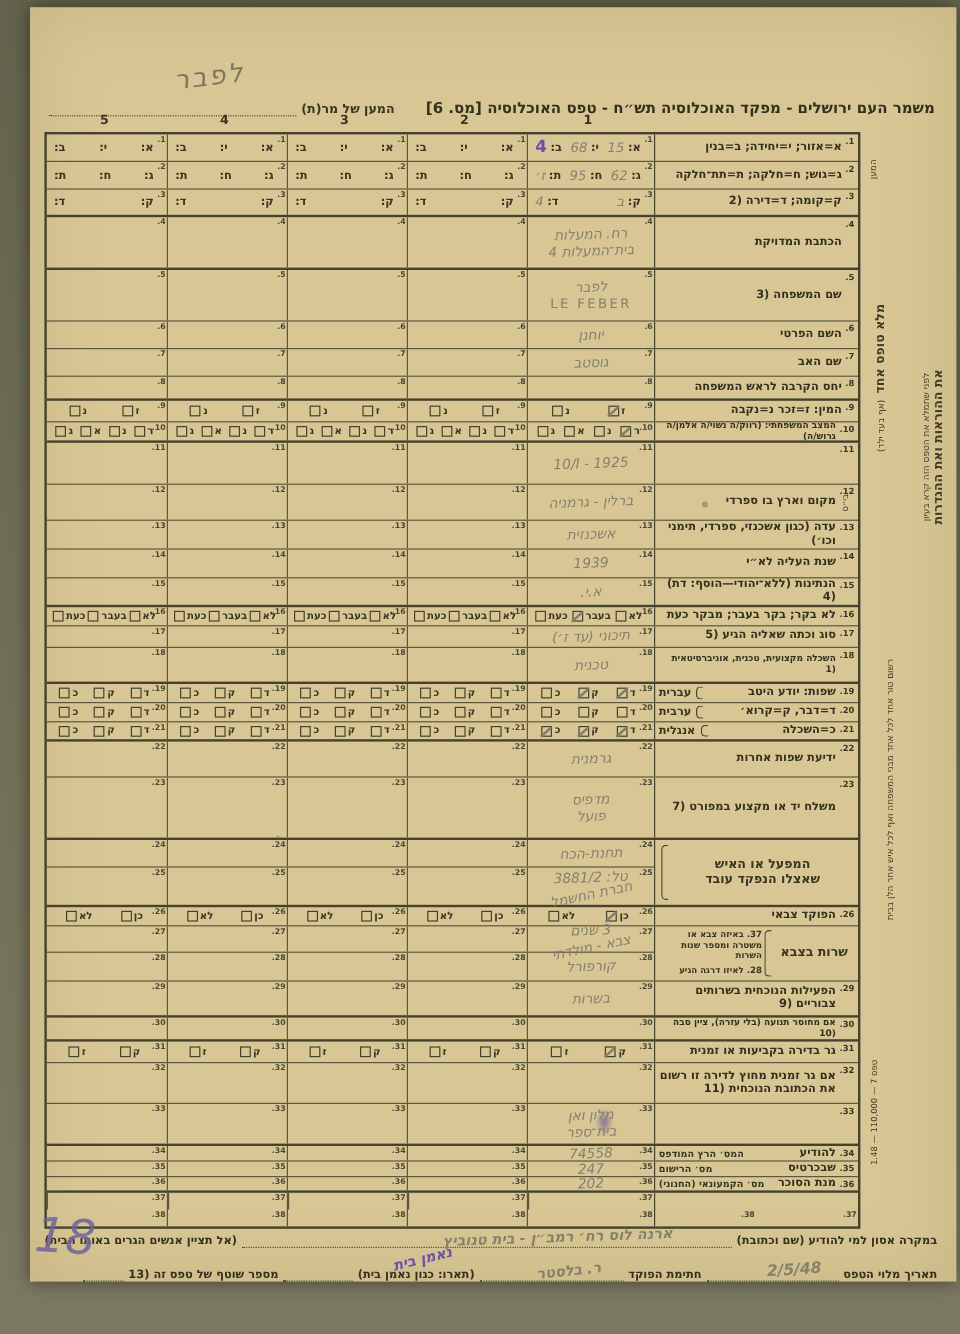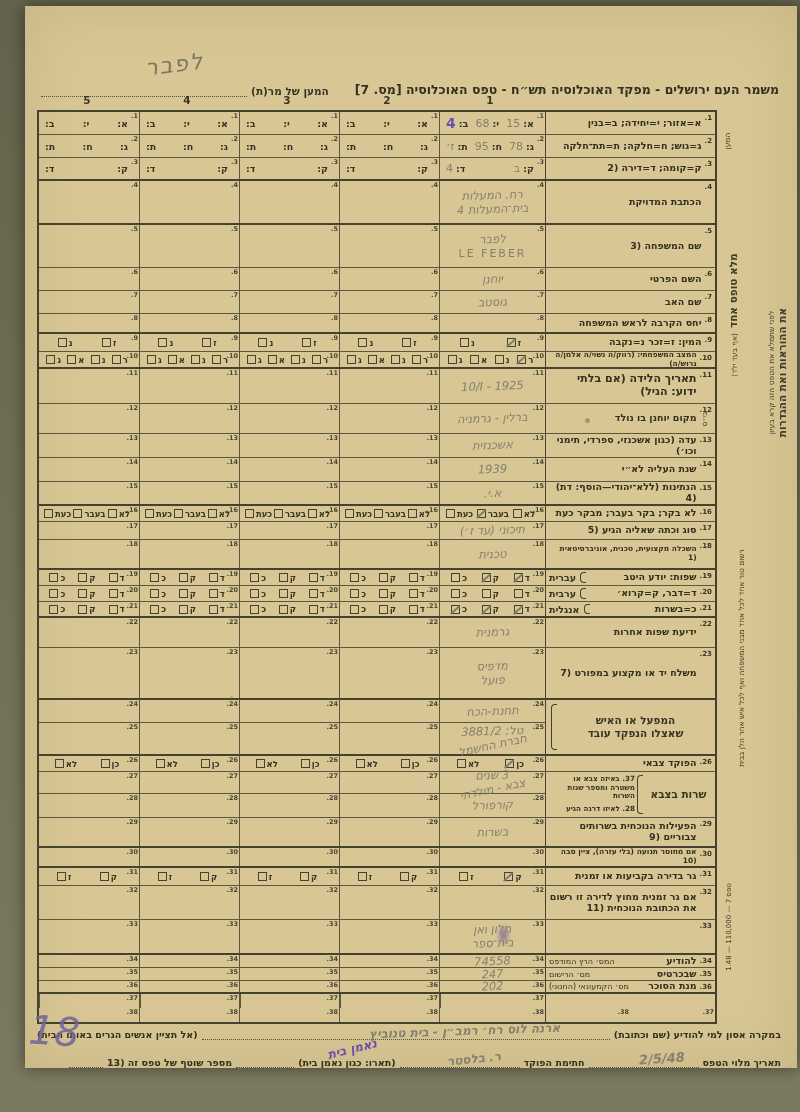--- a/index.html
+++ b/index.html
@@ -30,21 +30,21 @@
   .row.thick{border-bottom-width:2px;border-bottom-color:#45432d}
   .row:last-child{border-bottom:none}
   .lc{width:170px;display:flex;align-items:center;padding:1px 3px;position:relative;
       border-left:1.5px solid #45432d;box-sizing:border-box;direction:rtl}
   .rnum{font-size:7px;margin-left:3px;align-self:flex-start;margin-top:1px;font-weight:bold}
   .ltext{font-size:9.5px;font-weight:bold;line-height:1.15;color:#33301d}
   .ltext.sm{font-size:7.5px}
   .ltext.bg{font-size:11px}
   .fill{flex:1}
   .lang{font-size:9.5px;font-weight:bold;margin-right:2px}
-  .l2{font-size:8px;font-weight:normal;margin-right:2px;white-space:nowrap}
+  .l2{font-size:8px;font-weight:bold;margin-right:2px;white-space:nowrap}
   .bracket{width:5px;align-self:center;height:74%;border-left:1.2px solid #45432d;
       border-top:1.2px solid #45432d;border-bottom:1.2px solid #45432d;border-radius:4px 0 0 4px;margin:0 2px}
   .bracket.tall{height:86%}
   .cell{position:relative;box-sizing:border-box;border-left:1px solid #5a573c;
       display:flex;flex-direction:column;justify-content:center}
   .cell:last-child{border-left:none}
   .c{width:100px}.c1{width:106px}
   .cn{position:absolute;top:0;right:1px;font-size:6.5px;color:#4a4834;font-weight:bold}
   
   .pr{display:flex;justify-content:space-between;align-items:center;height:100%;padding:0 11px 0 6px;direction:rtl}
@@ -54,21 +54,21 @@
   .opts{display:flex;justify-content:space-around;align-items:center;height:100%;padding:0 8px 0 4px;direction:rtl}
   .opt{display:flex;align-items:center;gap:2px}
   .ow{font-size:8.5px;font-weight:bold}
   .box{width:7px;height:7px;border:1px solid #45432d;position:relative;flex:none}
   .box.mk::after{content:"";position:absolute;width:12px;height:1.6px;background:#807d6b;
       top:3px;left:-3px;transform:rotate(-42deg)}
   
   .hand{font-style:italic;color:#84816d;font-size:11.5px;text-align:center;transform:rotate(-2deg);line-height:1.25}
   .hand .l{unicode-bidi:plaintext}
   .hand .l.slant{transform:rotate(-10deg)}
-  .hv{color:#84816d;font-size:11px;unicode-bidi:plaintext}
+  .hv{font-style:italic;color:#84816d;font-size:11px;unicode-bidi:plaintext}
   .hv.purple{color:#6b4fae;font-weight:bold;font-size:14px;font-style:normal}
   .latin{font-style:normal;letter-spacing:2px;font-size:11px;text-align:center;color:#84816d;margin-top:1px}
   .blob{position:absolute;right:34px;top:3px;width:15px;height:24px;z-index:0;
       background:radial-gradient(ellipse,rgba(88,58,150,.6),rgba(88,58,150,0) 70%);filter:blur(1px)}
   
   .gw{display:flex;flex-direction:column;width:506px}
   .subrow{display:flex;box-sizing:border-box}
   .subrow.sb{border-bottom:1px solid #5a573c}
   .grt{flex:1;text-align:center}
   .grl{font-size:10.5px;font-weight:bold;line-height:1.2}
@@ -95,21 +95,21 @@
       transform:rotate(-14deg);white-space:nowrap}
 </style>
 </head>
 <body>
 
 <div id="paper">
 
   <div id="family-hand">לפבר</div>
 
   <div id="titlebar">
-    <div id="form-title">משמר העם ירושלים - מפקד האוכלוסיה תש״ח - טפס האוכלוסיה [מס. 7]</div>
+    <div id="form-title">משמר העם ירושלים - מפקד האוכלוסיה תש״ח - טפס האוכלוסיה [מס. 6]</div>
     <div id="family-of">
       <span id="family-of-label">המען של מר(ת)</span>
       <span class="dotfill"></span>
     </div>
   </div>
 
   <div id="colnums">
       <div style="width: 170px;"></div>
       <div class="num" style="width: 106px;">1</div>
       <div class="num" style="width: 100px;">2</div>
@@ -202,21 +202,21 @@
       <div class="row" style="height: 23px;">
         <div class="lc">
           <div class="rnum">2.</div>
           <div class="ltext">ג=גוש; ח=חלקה; ת=תת־חלקה</div>
         </div>
         <div class="cell c1">
           <div class="cn">2.</div>
           <div class="pr">
             <div class="pg">
               <div class="plab">ג:</div>
-              <div class="hv">78</div>
+              <div class="hv">62</div>
             </div>
             <div class="pg">
               <div class="plab">ח:</div>
               <div class="hv">95</div>
             </div>
             <div class="pg">
               <div class="plab">ת:</div>
               <div class="hv">ז׳</div>
             </div>
           </div>
@@ -638,21 +638,20 @@
             <div class="opt">
               <div class="ow">ג</div>
               <div class="box"></div>
             </div>
           </div>
         </div>
       </div>
       <div class="row" style="height: 35px;">
         <div class="lc">
           <div class="rnum">11.</div>
-          <div class="ltext bg">תאריך הלידה (אם בלתי ידוע: הגיל)</div>
         </div>
         <div class="cell c1">
           <div class="cn">11.</div>
           <div class="hand">
             <div class="l">10/I - 1925</div>
           </div>
         </div>
         <div class="cell c">
           <div class="cn">11.</div>
         </div>
@@ -662,21 +661,21 @@
         <div class="cell c">
           <div class="cn">11.</div>
         </div>
         <div class="cell c">
           <div class="cn">11.</div>
         </div>
       </div>
       <div class="row" style="height: 30px;">
         <div class="lc">
           <div class="rnum">12.</div>
-          <div class="ltext">מקום יוחנן בו נולד</div>
+          <div class="ltext">מקום וארץ בו ספרדי</div>
         </div>
         <div class="cell c1">
           <div class="cn">12.</div>
           <div class="hand">
             <div class="l">ברלין - גרמניה</div>
           </div>
         </div>
         <div class="cell c">
           <div class="cn">12.</div>
         </div>
@@ -1085,21 +1084,21 @@
             <div class="opt">
               <div class="ow">כ</div>
               <div class="box"></div>
             </div>
           </div>
         </div>
       </div>
       <div class="row thick" style="height: 16px;">
         <div class="lc">
           <div class="rnum">21.</div>
-          <div class="ltext">כ=בשרות</div>
+          <div class="ltext">כ=השכלה</div>
           <div class="fill"></div>
           <div class="bracket"></div>
           <div class="lang">אנגלית</div>
         </div>
         <div class="cell c1">
           <div class="cn">21.</div>
           <div class="opts">
             <div class="opt">
               <div class="ow">ד</div>
               <div class="box mk"></div>

